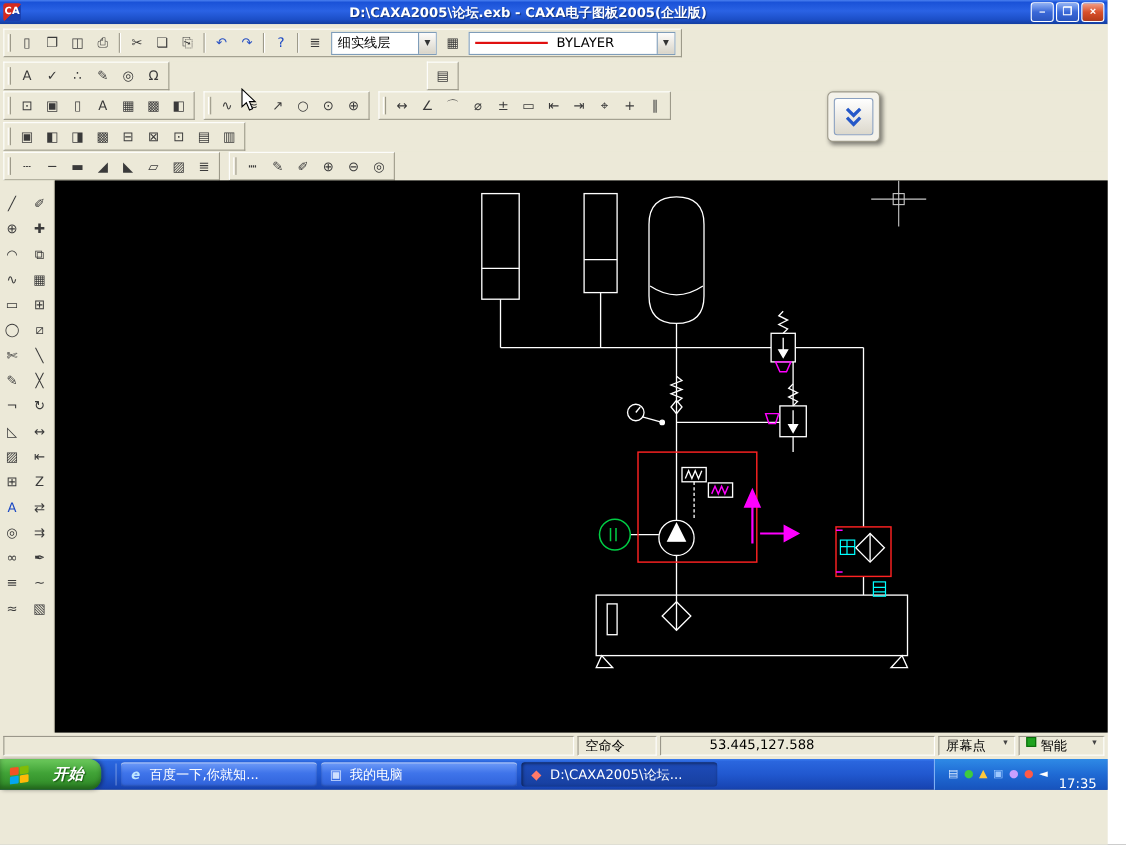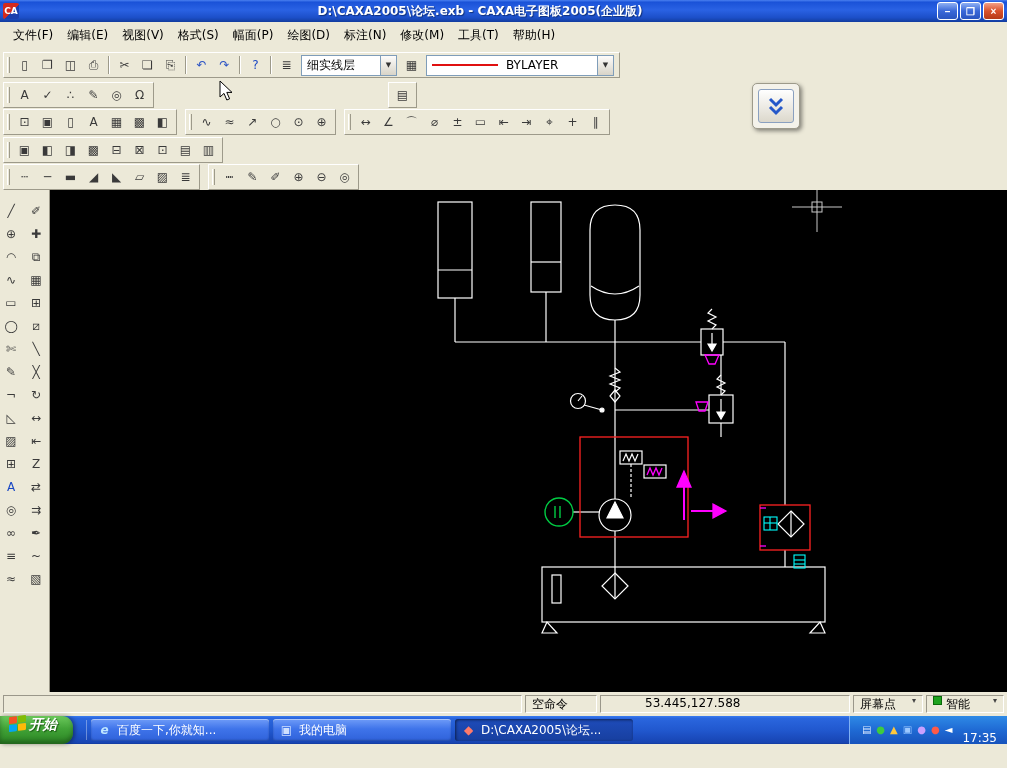--- a/index.html
+++ b/index.html
@@ -77,21 +77,21 @@
   .sf-mode { width:72px; }
   .sf-coords { width:250px;padding-left:44px; }
   .sf-pick { width:70px; gap:4px; }
   .sf-snap { width:78px; gap:4px; }
   .snap-dot { width:9px; height:9px; background:#1fa31f; border:1px solid #0a6a0a; flex:none; }
   .sdrop { margin-left:auto; font-size:8px; color:#444; }
 
   
   .taskbar { height:28px; display:flex; align-items:stretch;
     background:linear-gradient(180deg,#3a7cf0 0%,#2a66de 8%,#2158cf 50%,#1744b2 95%,#123a9c 100%); }
-  .start { flex:none; display:flex; align-items:flex-start; gap:3px; padding:0 16px 0 9px;
+  .start { flex:none; display:flex; align-items:center; gap:22px; padding:0 16px 0 9px;
     background:linear-gradient(180deg,#6cc95c 0%,#41a337 45%,#2f8a27 90%);
     border-radius:0 11px 11px 0; box-shadow:inset 0 -3px 5px rgba(0,0,0,.3),2px 0 4px rgba(0,0,0,.4);
     color:#fff; font-weight:bold; font-style:italic; font-size:14px; text-shadow:1px 1px 1px #1c5a14; }
   .winflag { width:17px; height:15px; display:grid; grid-template:1fr 1fr / 1fr 1fr; gap:1px;
     transform:skewY(-8deg); flex:none; }
   .winflag span { border-radius:1px; }
   .qspace { width:14px; border-right:1px solid rgba(255,255,255,.35); margin:4px 2px 4px 0; }
   .tasks { display:flex; align-items:stretch; }
   .task { width:178px; margin:3px 2px; border-radius:3px; padding:0 6px;
     background:linear-gradient(180deg,#6f9cf8,#3f74ea 45%,#2f62da);
@@ -118,32 +118,20 @@
   <div class="titlebar">
     <span class="app-icon">CA</span>
     <span class="title-text">D:\CAXA2005\论坛.exb - CAXA电子图板2005(企业版)</span>
     <span class="win-btns">
       <button class="wbtn">–</button>
       <button class="wbtn">❐</button>
       <button class="wbtn close">×</button>
     </span>
   </div>
 
-  <div class="menubar" id="menubar">
-      <span class="menu-item">文件(F)</span>
-      <span class="menu-item">编辑(E)</span>
-      <span class="menu-item">视图(V)</span>
-      <span class="menu-item">格式(S)</span>
-      <span class="menu-item">幅面(P)</span>
-      <span class="menu-item">绘图(D)</span>
-      <span class="menu-item">标注(N)</span>
-      <span class="menu-item">修改(M)</span>
-      <span class="menu-item">工具(T)</span>
-      <span class="menu-item">帮助(H)</span>
-    </div>
 
   <div class="trow row1">
     <div class="tgroup">
       <span class="grip"></span>
       <span id="tb-standard" style="display:flex;align-items:center">
           <button class="tbtn">
             <span class="glyph">▯</span>
           </button>
           <button class="tbtn">
             <span class="glyph">❐</span>

